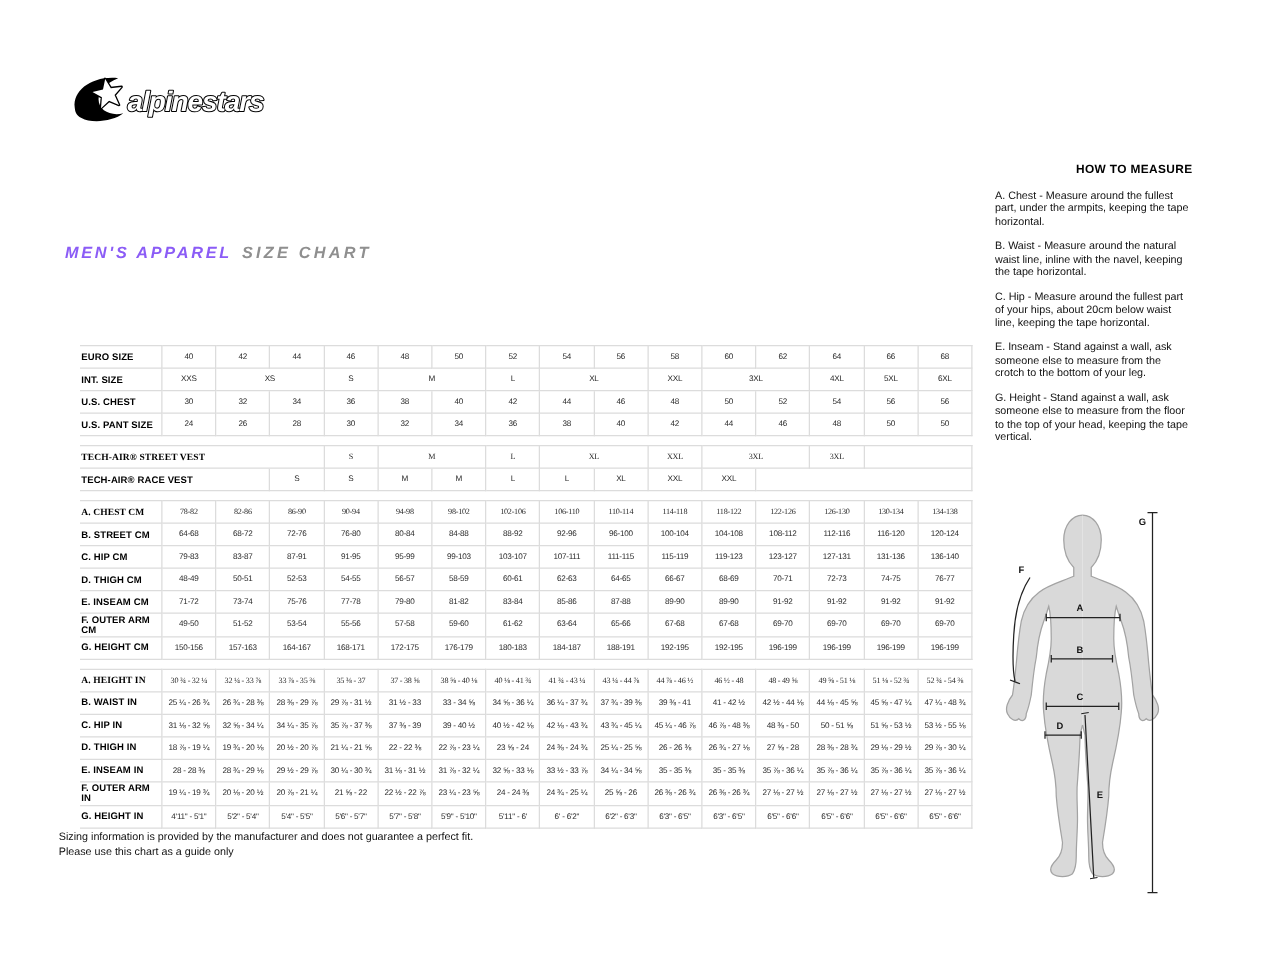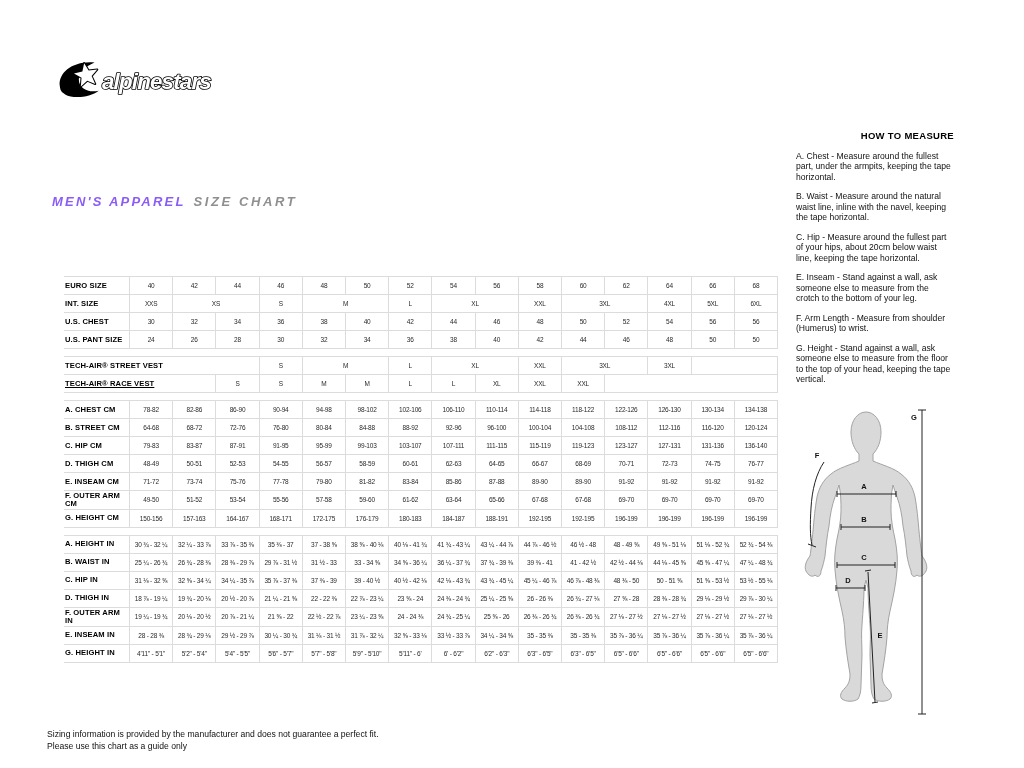--- a/index.html
+++ b/index.html
@@ -10,39 +10,39 @@
   .logo{position:absolute;left:54px;top:48px;width:178px;height:58px;}
 
   
   .title{position:absolute;left:52px;top:194px;font-size:13px;font-style:italic;white-space:nowrap;}
   .title .main{font-weight:bold;letter-spacing:2.2px;color:#8b5cf6;}
   .title .sub{font-weight:700;letter-spacing:2.6px;color:#8f8f8f;margin-left:8px;}
 
   
   .size-table{position:absolute;left:64px;top:232px;width:714px;margin-top:44px;}
   .trow{display:grid;grid-template-columns:66px repeat(15,1fr);}
-  .trow.gap{margin-top:7px;}
+  .trow.gap{margin-top:7px;font-family:Liberation Serif, serif;}
   .tcell{border-right:1px solid #dcdcdc;border-bottom:1px solid #dcdcdc;
          font-size:6.5px;letter-spacing:-0.2px;color:#2a2a2a;
          display:flex;align-items:center;justify-content:center;text-align:center;
          min-height:15px;padding:1px 0;white-space:nowrap;overflow:hidden;}
   .size-table .trow:first-child .tcell,.trow.gap .tcell{border-top:1px solid #dcdcdc;}
   .tcell.label{justify-content:flex-start;text-align:left;font-weight:bold;font-size:7.6px;
                letter-spacing:0.1px;color:#000;padding-left:1px;white-space:normal;line-height:1.05;}
 
   
   .measure-panel{position:absolute;left:796px;top:130px;width:158px;}
   .measure-title{font-size:9.5px;font-weight:bold;letter-spacing:0.3px;margin:0 0 10px 0;color:#000;text-align:right;}
   .measure-item{font-size:8.6px;line-height:1.22;margin:0 0 9px 0;color:#111;}
 
   
   .figure{position:absolute;left:788px;top:398px;}
 
   
-  .footer{position:absolute;left:47px;top:729px;font-size:8.6px;line-height:1.35;color:#111;}
+  .footer{position:absolute;left:47px;top:664px;font-size:8.6px;line-height:1.35;color:#111;}
 </style>
 </head>
 <body>
 
 <div class="page">
 
   <svg class="logo" viewBox="0 0 430 112">
     <g>
       <path d="M14,78 C10,44 48,16 98,21 C74,31 60,45 60,62 C60,84 84,95 108,89 C88,105 46,109 27,98 C16,92 15,86 14,78 Z" fill="#000"></path>
       <path d="M72.8,22.5 L83.7,40.3 L104.5,37.9 L90.9,53.8 L99.6,72.8 L80.3,64.8 L64.8,79 L66.5,58.1 L48.3,47.8 L68.6,43 Z" fill="#fff" stroke="#000" stroke-width="5" paint-order="stroke" stroke-linejoin="round"></path>
@@ -128,21 +128,21 @@
         <div class="tcell">S</div>
         <div class="tcell" style="grid-column: span 2;">M</div>
         <div class="tcell">L</div>
         <div class="tcell" style="grid-column: span 2;">XL</div>
         <div class="tcell">XXL</div>
         <div class="tcell" style="grid-column: span 2;">3XL</div>
         <div class="tcell">3XL</div>
         <div class="tcell" style="grid-column: span 2;"></div>
       </div>
       <div class="trow">
-        <div class="tcell label" style="grid-column: span 3; text-decoration: underline;">TECH-AIR® RACE VEST</div>
+        <div class="tcell label" style="grid-column: span 3;">TECH-AIR® RACE VEST</div>
         <div class="tcell">S</div>
         <div class="tcell">S</div>
         <div class="tcell">M</div>
         <div class="tcell">M</div>
         <div class="tcell">L</div>
         <div class="tcell">L</div>
         <div class="tcell">XL</div>
         <div class="tcell">XXL</div>
         <div class="tcell">XXL</div>
         <div class="tcell" style="grid-column: span 4;"></div>
@@ -339,56 +339,56 @@
         <div class="tcell">24 ⅜ - 24 ¾</div>
         <div class="tcell">25 ¼ - 25 ⅝</div>
         <div class="tcell">26 - 26 ⅜</div>
         <div class="tcell">26 ¾ - 27 ⅛</div>
         <div class="tcell">27 ⅝ - 28</div>
         <div class="tcell">28 ⅜ - 28 ¾</div>
         <div class="tcell">29 ⅛ - 29 ½</div>
         <div class="tcell">29 ⅞ - 30 ¼</div>
       </div>
       <div class="trow">
+        <div class="tcell label">E. INSEAM IN</div>
+        <div class="tcell">28 - 28 ⅜</div>
+        <div class="tcell">28 ¾ - 29 ⅛</div>
+        <div class="tcell">29 ½ - 29 ⅞</div>
+        <div class="tcell">30 ¼ - 30 ¾</div>
+        <div class="tcell">31 ⅛ - 31 ½</div>
+        <div class="tcell">31 ⅞ - 32 ¼</div>
+        <div class="tcell">32 ⅝ - 33 ⅛</div>
+        <div class="tcell">33 ½ - 33 ⅞</div>
+        <div class="tcell">34 ¼ - 34 ⅝</div>
+        <div class="tcell">35 - 35 ⅜</div>
+        <div class="tcell">35 - 35 ⅜</div>
+        <div class="tcell">35 ⅞ - 36 ¼</div>
+        <div class="tcell">35 ⅞ - 36 ¼</div>
+        <div class="tcell">35 ⅞ - 36 ¼</div>
+        <div class="tcell">35 ⅞ - 36 ¼</div>
+      </div>
+      <div class="trow">
         <div class="tcell label">F. OUTER ARM IN</div>
         <div class="tcell">19 ¼ - 19 ¾</div>
         <div class="tcell">20 ⅛ - 20 ½</div>
         <div class="tcell">20 ⅞ - 21 ¼</div>
         <div class="tcell">21 ⅝ - 22</div>
         <div class="tcell">22 ½ - 22 ⅞</div>
         <div class="tcell">23 ¼ - 23 ⅝</div>
         <div class="tcell">24 - 24 ⅜</div>
         <div class="tcell">24 ¾ - 25 ¼</div>
         <div class="tcell">25 ⅝ - 26</div>
         <div class="tcell">26 ⅜ - 26 ¾</div>
         <div class="tcell">26 ⅜ - 26 ¾</div>
         <div class="tcell">27 ⅛ - 27 ½</div>
         <div class="tcell">27 ⅛ - 27 ½</div>
         <div class="tcell">27 ⅛ - 27 ½</div>
         <div class="tcell">27 ⅛ - 27 ½</div>
       </div>
       <div class="trow">
-        <div class="tcell label">E. INSEAM IN</div>
-        <div class="tcell">28 - 28 ⅜</div>
-        <div class="tcell">28 ¾ - 29 ⅛</div>
-        <div class="tcell">29 ½ - 29 ⅞</div>
-        <div class="tcell">30 ¼ - 30 ¾</div>
-        <div class="tcell">31 ⅛ - 31 ½</div>
-        <div class="tcell">31 ⅞ - 32 ¼</div>
-        <div class="tcell">32 ⅝ - 33 ⅛</div>
-        <div class="tcell">33 ½ - 33 ⅞</div>
-        <div class="tcell">34 ¼ - 34 ⅝</div>
-        <div class="tcell">35 - 35 ⅜</div>
-        <div class="tcell">35 - 35 ⅜</div>
-        <div class="tcell">35 ⅞ - 36 ¼</div>
-        <div class="tcell">35 ⅞ - 36 ¼</div>
-        <div class="tcell">35 ⅞ - 36 ¼</div>
-        <div class="tcell">35 ⅞ - 36 ¼</div>
-      </div>
-      <div class="trow">
         <div class="tcell label">G. HEIGHT IN</div>
         <div class="tcell">4'11" - 5'1"</div>
         <div class="tcell">5'2" - 5'4"</div>
         <div class="tcell">5'4" - 5'5"</div>
         <div class="tcell">5'6" - 5'7"</div>
         <div class="tcell">5'7" - 5'8"</div>
         <div class="tcell">5'9" - 5'10"</div>
         <div class="tcell">5'11" - 6'</div>
         <div class="tcell">6' - 6'2"</div>
         <div class="tcell">6'2" - 6'3"</div>
@@ -401,21 +401,20 @@
       </div>
     </div>
 
   <div class="measure-panel">
     <p class="measure-title">HOW TO MEASURE</p>
     <div id="measure-list">
         <p class="measure-item">A. Chest - Measure around the fullest part, under the armpits, keeping the tape horizontal.</p>
         <p class="measure-item">B. Waist - Measure around the natural waist line, inline with the navel, keeping the tape horizontal.</p>
         <p class="measure-item">C. Hip - Measure around the fullest part of your hips, about 20cm below waist line, keeping the tape horizontal.</p>
         <p class="measure-item">E. Inseam - Stand against a wall, ask someone else to measure from the crotch to the bottom of your leg.</p>
-        <p class="measure-item">F. Arm Length - Measure from shoulder (Humerus) to wrist.</p>
         <p class="measure-item">G. Height - Stand against a wall, ask someone else to measure from the floor to the top of your head, keeping the tape vertical.</p>
       </div>
   </div>
 
   <svg class="figure" width="172" height="322" viewBox="0 0 172 322">
     <g fill="#d9d9d9" stroke="#a3a3a3" stroke-width="1">
       <path id="halfbody" d="M78,14 C70,14 63,22 63,34 C63,43 66,51 71,56 L71,63 C62,67 50,70 43,76 C35,82 31,90 29,99 C27,110 26,121 25,133 C24,143 23,152 22,158 C18,163 16,169 18,173 C20,177 24,180 27,177 C30,180 33,178 33,173 C35,168 36,163 37,158 C38,148 39,138 41,128 C42,117 44,107 47,99 C49,94 50,90 51,87 C53,95 53,105 53,113 C53,122 51,132 49,141 C47,152 46,162 47,172 C48,186 51,200 54,213 C56,222 57,231 57,239 C58,252 60,264 62,276 C62,282 61,286 57,290 C53,294 51,298 54,301 C58,304 66,304 70,301 C72,298 73,293 73,287 C73,277 74,267 74,257 C74,246 73,236 74,227 C75,213 76,200 76,190 L78,182"></path>
       <use href="#halfbody" transform="translate(156,0) scale(-1,1)"></use>
     </g>
     <g stroke="#222" stroke-width="1" fill="none">

